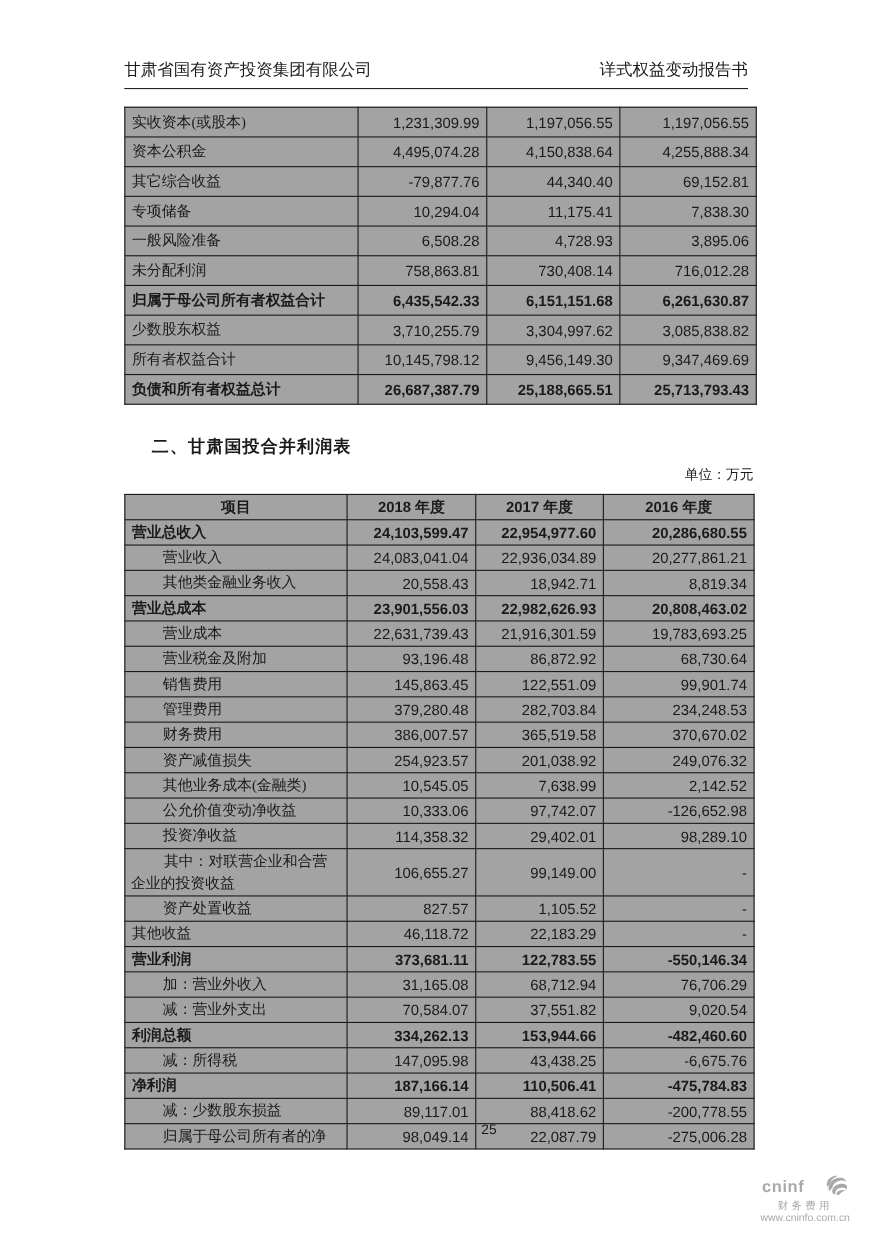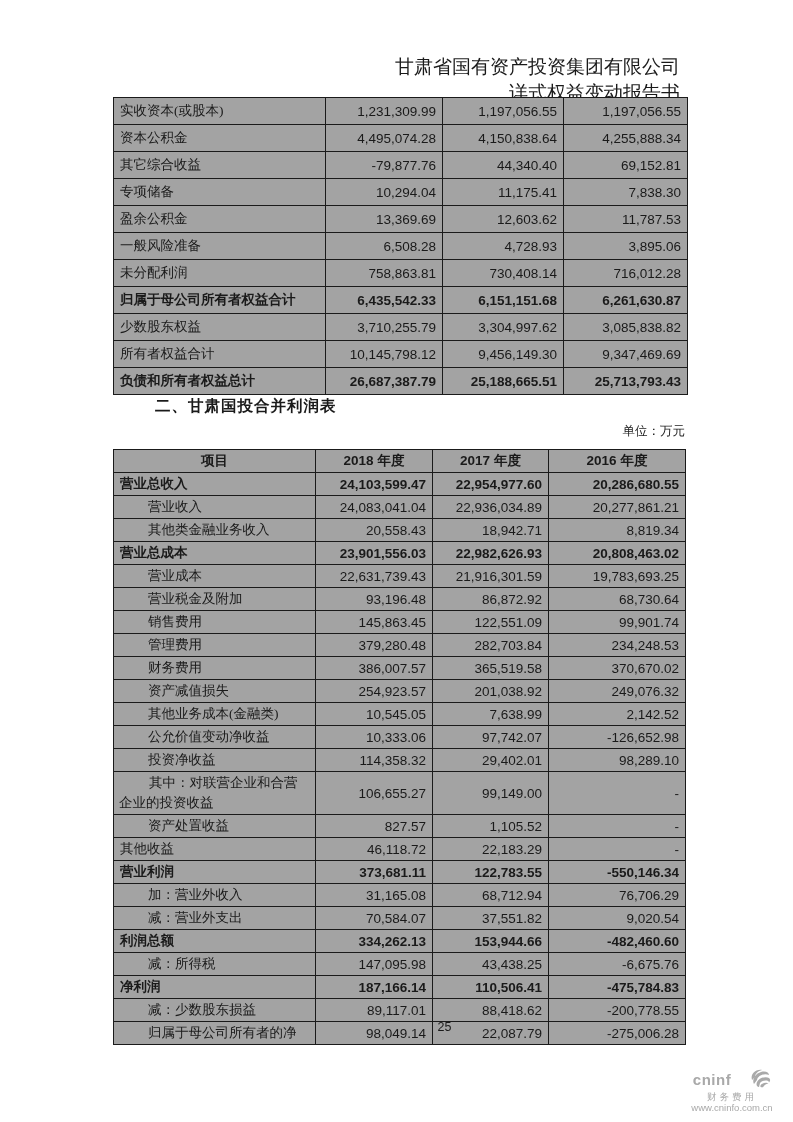--- a/index.html
+++ b/index.html
@@ -5,21 +5,21 @@
   html,body{margin:0;padding:0;}
   body{
     width:793px;height:1122px;background:#ffffff;color:#1a1a1a;
     font-family:"Liberation Serif","DejaVu Serif",serif;
     position:relative;overflow:hidden;
   }
   
   .page-header{
     position:absolute;left:113px;width:567px;top:54px;
     display:flex;justify-content:space-between;align-items:flex-end;
-    font-size:19px;border-bottom:1px solid #222;padding-bottom:7px;flex-direction:column;
+    font-size:15px;border-bottom:1px solid #222;padding-bottom:7px;
   }
   
   table{border-collapse:collapse;table-layout:fixed;background:#a3a3a3;}
   td,th{
     border:1px solid #1a1a1a;overflow:hidden;
     font-size:13.5px;font-weight:normal;padding:1px 6px;
   }
   .t1{position:absolute;left:113px;top:97px;width:574px;border:1.5px solid #1a1a1a;}
   .t1 td{height:24px;}
   .t2{position:absolute;left:113px;top:449px;width:572px;border:1.5px solid #1a1a1a;}
@@ -32,21 +32,21 @@
   td.num{
     text-align:right;
     font-family:"Liberation Sans","DejaVu Sans",sans-serif;font-size:13.5px;
   }
   tr.bold td{font-weight:bold;}
   tr.bold td.label{font-family:"Liberation Sans","DejaVu Sans",sans-serif;}
   td.indent{padding-left:34px;}
   td.hang{padding-left:5px;text-indent:30px;line-height:20px;}
   
   .section-title{
-    position:absolute;left:155px;top:396px;font-size:15.5px;font-weight:bold;
+    position:absolute;left:138px;top:396px;font-size:15.5px;font-weight:bold;
     font-family:"Liberation Sans","DejaVu Sans",sans-serif;letter-spacing:1px;
   }
   .unit-line{
     position:absolute;left:113px;width:572px;top:423px;
     text-align:right;font-size:12.5px;
   }
   
   .page-number{
     position:absolute;left:0;width:100%;top:1020px;text-align:center;
     font-size:12.5px;font-family:"Liberation Sans","DejaVu Sans",sans-serif;padding-left:48px;
@@ -94,26 +94,20 @@
           <td class="label">其它综合收益</td>
           <td class="num">-79,877.76</td>
           <td class="num">44,340.40</td>
           <td class="num">69,152.81</td>
         </tr>
         <tr>
           <td class="label">专项储备</td>
           <td class="num">10,294.04</td>
           <td class="num">11,175.41</td>
           <td class="num">7,838.30</td>
-        </tr>
-        <tr>
-          <td class="label">盈余公积金</td>
-          <td class="num">13,369.69</td>
-          <td class="num">12,603.62</td>
-          <td class="num">11,787.53</td>
         </tr>
         <tr>
           <td class="label">一般风险准备</td>
           <td class="num">6,508.28</td>
           <td class="num">4,728.93</td>
           <td class="num">3,895.06</td>
         </tr>
         <tr>
           <td class="label">未分配利润</td>
           <td class="num">758,863.81</td>

